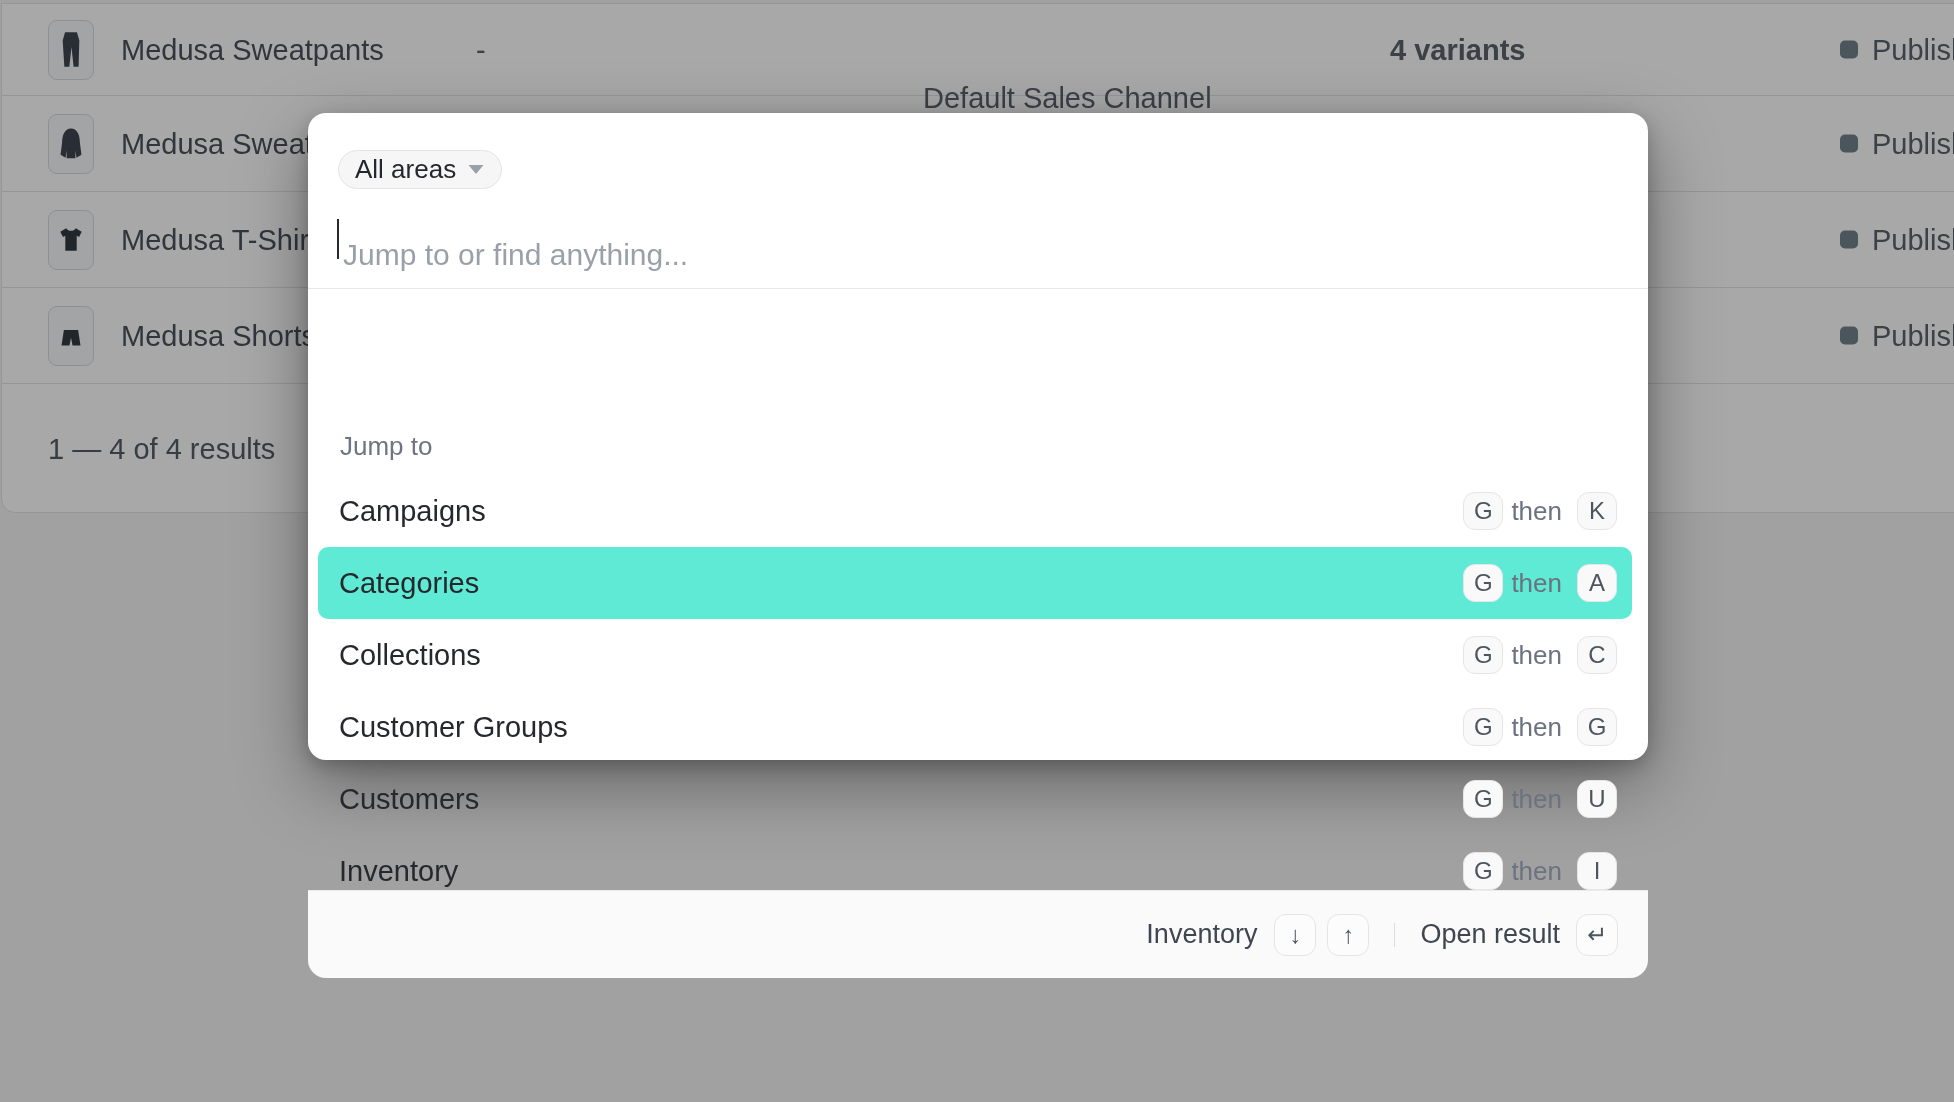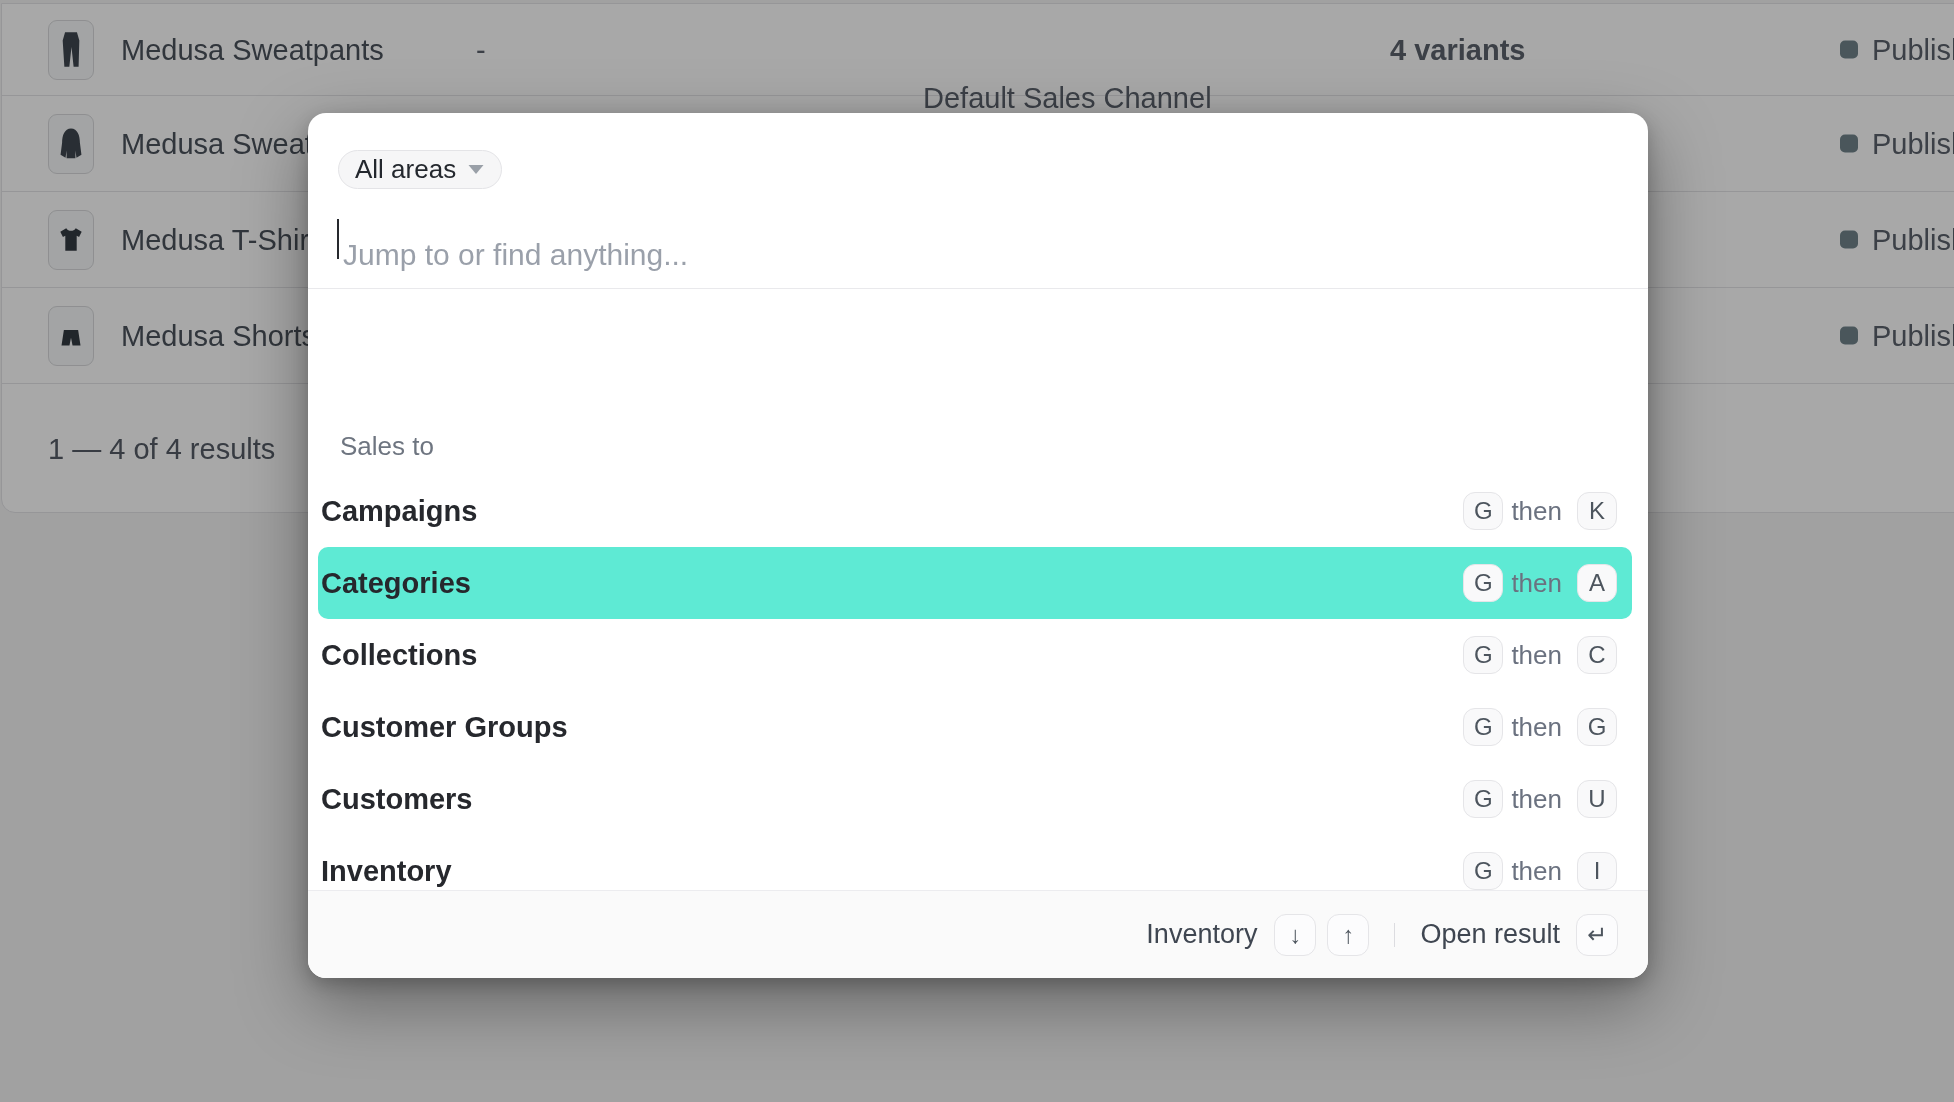--- a/index.html
+++ b/index.html
@@ -41,21 +41,21 @@
   .dot { width:18px; height:18px; border-radius:5px; background:#71838b; flex:0 0 auto; }
   .tfoot { position:absolute; left:0; top:380px; height:129px; width:100%; }
   .pag { position:absolute; left:46px; top:50%; transform:translateY(-50%);
          font-size:29px; color:#555c66; }
 
   
   .overlay { position:absolute; inset:0; background:rgba(0,0,0,0.34); }
 
   
   .modal {
-    position:absolute; left:308px; top:113px; width:1340px; height:865px;
+    position:absolute; left:308px; top:113px; width:1340px; height:647px;
     background:#ffffff; border-radius:18px;
     box-shadow:0 24px 70px rgba(0,0,0,0.38), 0 6px 18px rgba(0,0,0,0.20);
   }
   .pill {
     position:absolute; left:30px; top:37px; height:39px;
     display:inline-flex; align-items:center; gap:11px; padding:0 16px;
     background:#f6f6f7; border:1px solid #e4e4e7; border-radius:20px;
     font-size:26px; font-weight:500; color:#24282e; cursor:pointer;
   }
   .pill svg { display:block; }
@@ -70,21 +70,21 @@
   .search-input::placeholder { color:#9aa0aa; opacity:1; }
   .divider { position:absolute; left:0; top:175px; width:100%; height:1px; background:#e9e9ec; }
 
   .list { position:absolute; left:0; top:176px; width:100%; height:601px; overflow:hidden; }
   .section-label { position:absolute; left:32px; top:142px; font-size:26px; color:#6e7580; }
   .item {
     position:absolute; left:10px; right:16px; height:72px; border-radius:10px;
     display:flex; align-items:center; cursor:pointer;
   }
   .item.selected { background:#5eead4;align-items:center; }
-  .item .label { margin-left:3px; font-size:29px; color:#26282d;font-weight:bold; }
+  .item .label { margin-left:21px; font-size:29px; color:#26282d; }
   .keys { position:absolute; right:15px; top:50%; transform:translateY(-50%);
           display:flex; align-items:center; }
   kbd {
     width:40px; height:38px; border-radius:12px;
     background:#f9f9fa; border:1px solid #e5e5e8;
     display:inline-flex; align-items:center; justify-content:center;
     font-family:"Liberation Sans","DejaVu Sans",sans-serif;
     font-size:24px; color:#4d555e;
   }
   .then { margin:0 15px 0 8px; font-size:26px; color:#6b7280; }
@@ -179,21 +179,21 @@
       <path d="M1.5 1 L9 10 L16.5 1 Z" fill="#9aa0a8"></path>
     </svg>
   </button>
 
   <span class="caret"></span>
   <input class="search-input" type="text" placeholder="Jump to or find anything..." style="">
 
   <div class="divider"></div>
 
   <div class="list">
-    <div class="section-label">Sales to</div>
+    <div class="section-label">Jump to</div>
 
     <div class="item" style="top:186px">
       <span class="label">Campaigns</span>
       <span class="keys">
         <kbd>G</kbd>
         <span class="then">then</span>
         <kbd>K</kbd>
       </span>
     </div>
 

